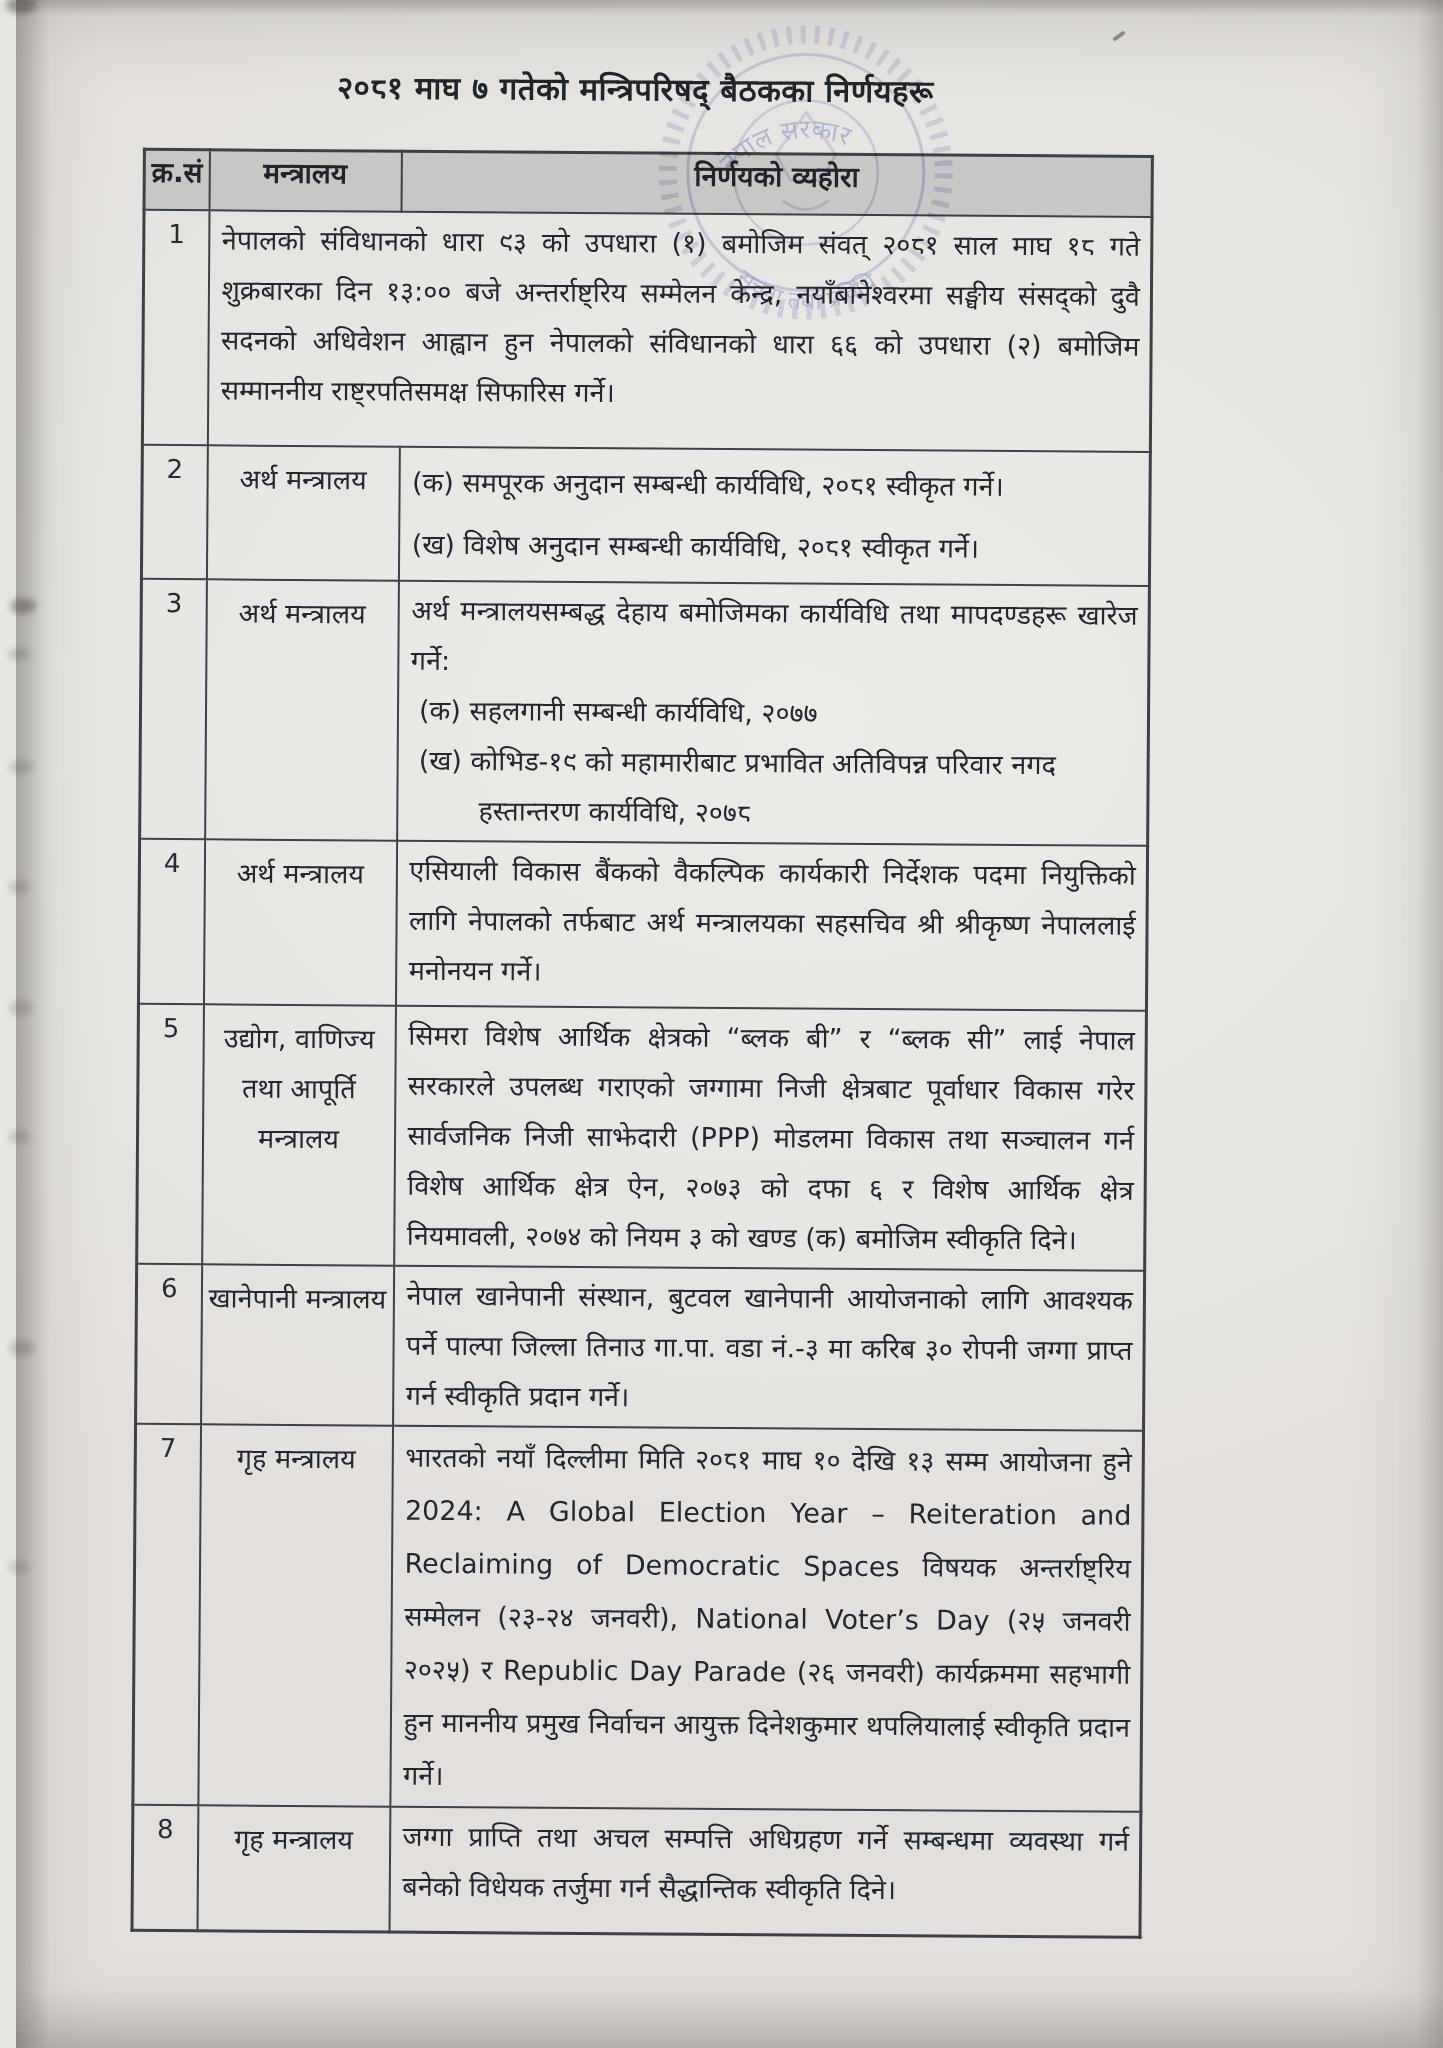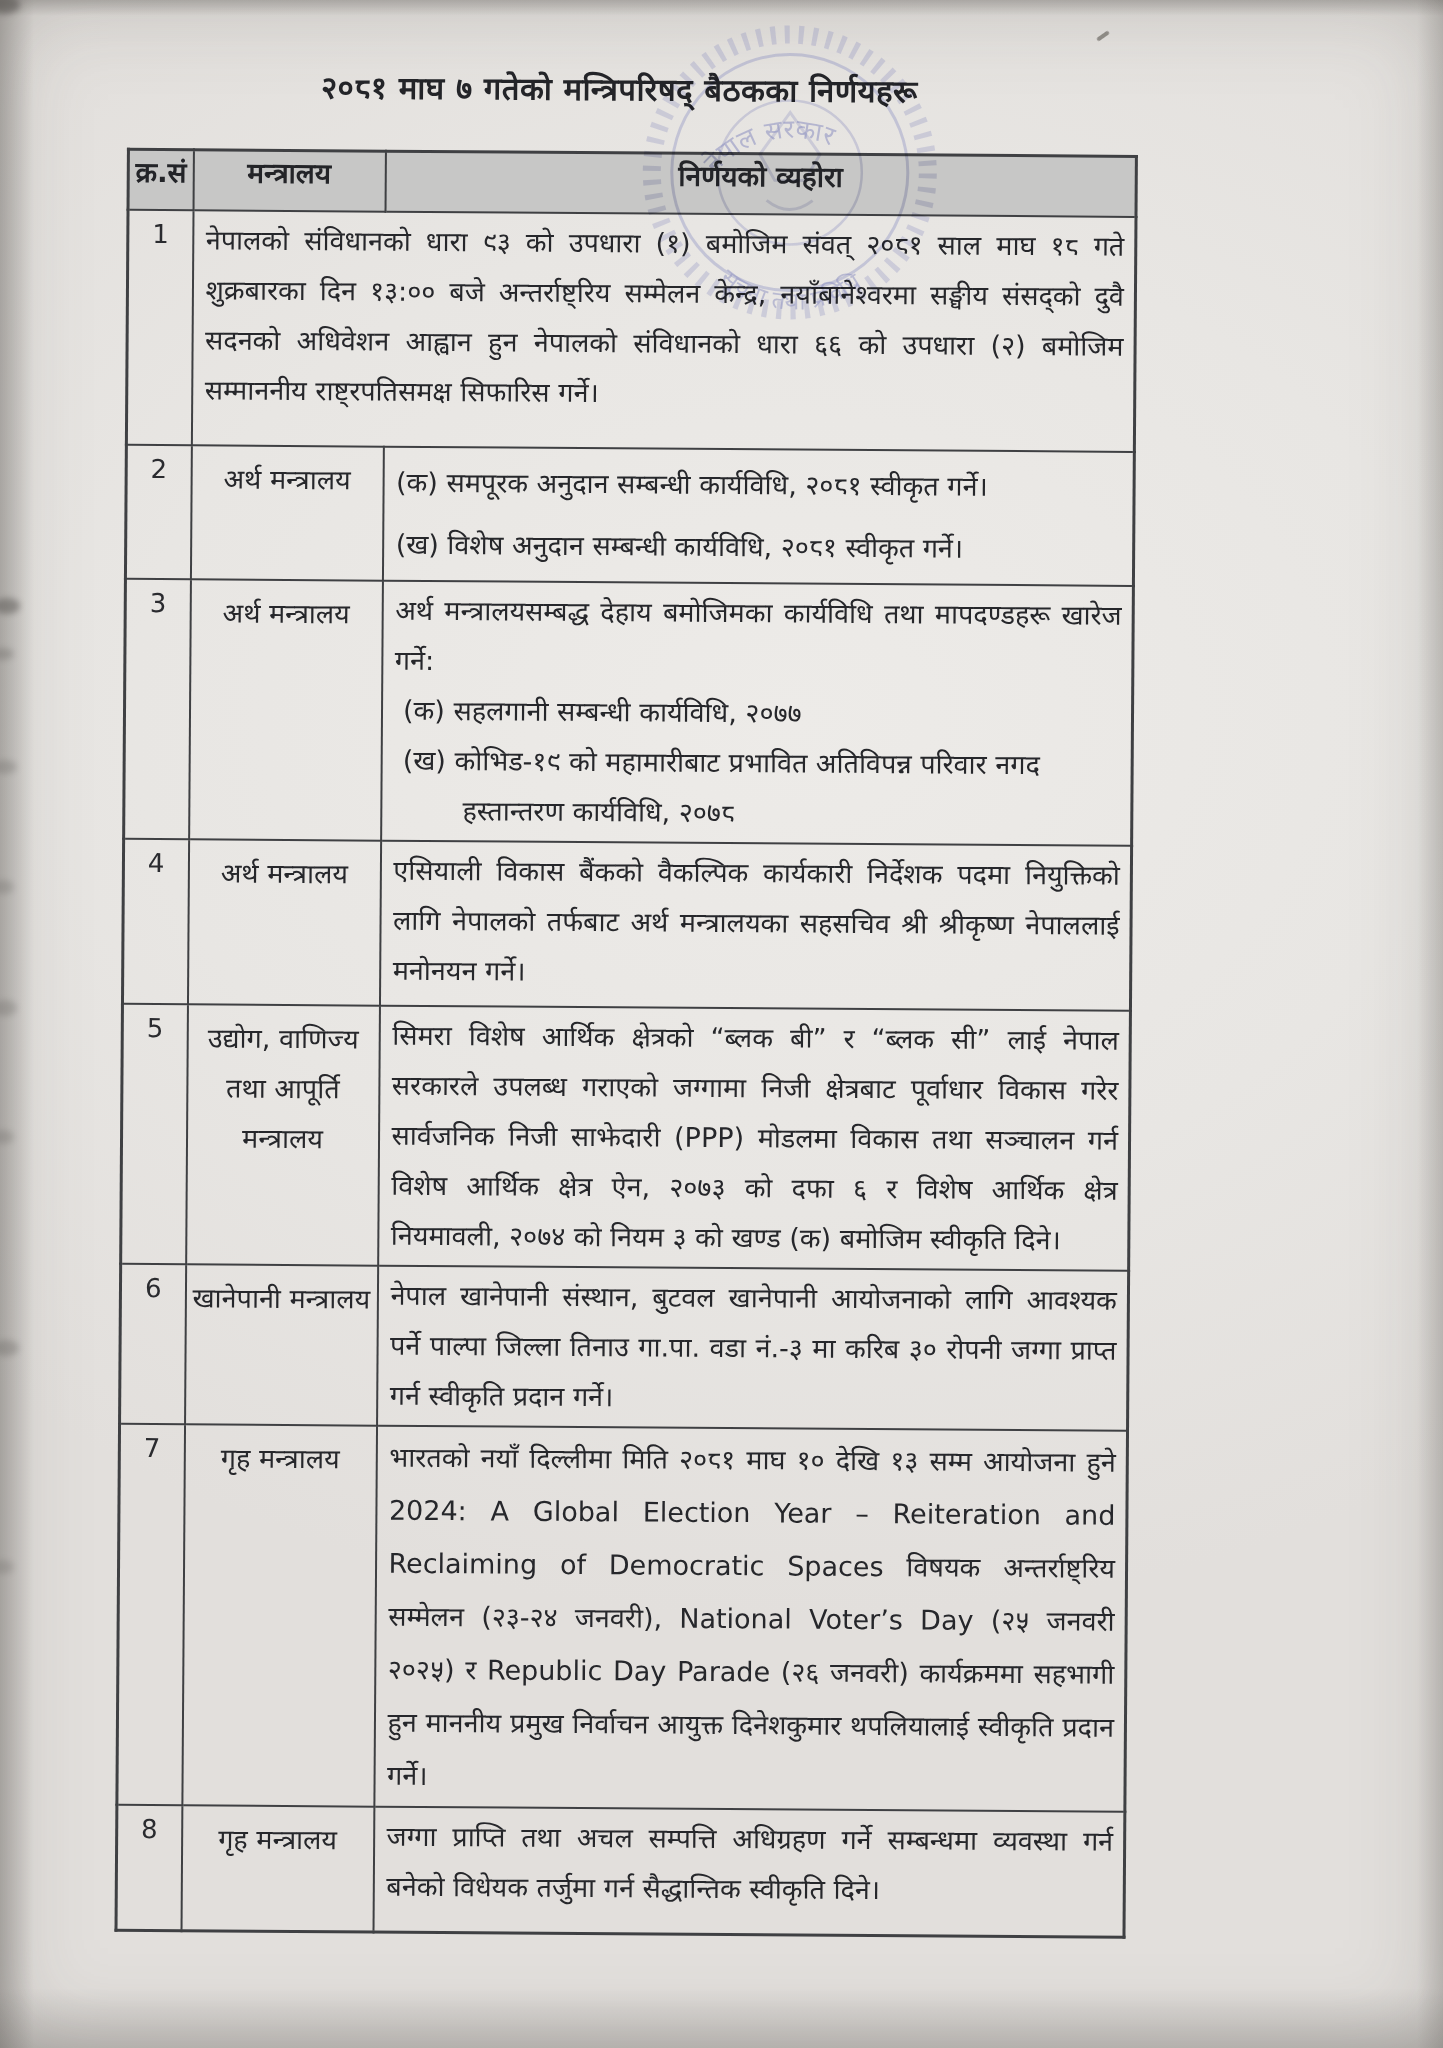--- a/index.html
+++ b/index.html
@@ -8,20 +8,21 @@
     font-family:"DejaVu Sans","Liberation Sans",sans-serif;
     background:#e8e6e3;
   }
   
   .sheet{
     position:absolute;inset:0;
     background:
       radial-gradient(ellipse 1200px 900px at 55% 35%, #edebe8 0%, #e8e6e3 55%, #e2dfdc 100%),
       #e8e6e3;
     box-shadow:inset 0 0 90px rgba(90,85,80,.28);
+    margin-left:16px;
   }
   .edge-shade-left{position:absolute;left:0;top:0;width:34px;height:100%;
     background:linear-gradient(to right, rgba(70,66,62,.30), rgba(70,66,62,0));}
   .edge-shade-top{position:absolute;left:0;top:0;width:100%;height:16px;
     background:linear-gradient(to bottom, rgba(70,66,62,.28), rgba(70,66,62,0));}
   .edge-shade-bottom{position:absolute;left:0;bottom:0;width:100%;height:60px;
     background:linear-gradient(to top, rgba(70,66,62,.20), rgba(70,66,62,0));}
   .edge-shade-right{position:absolute;right:0;top:0;width:26px;height:100%;
     background:linear-gradient(to left, rgba(70,66,62,.18), rgba(70,66,62,0));}
   .smudge{position:absolute;border-radius:50%;filter:blur(3px);background:#4d4a47;}

